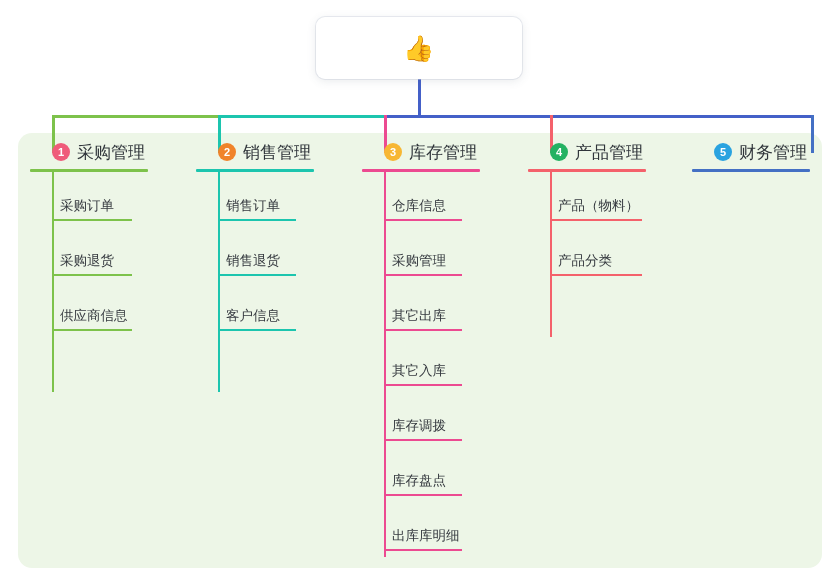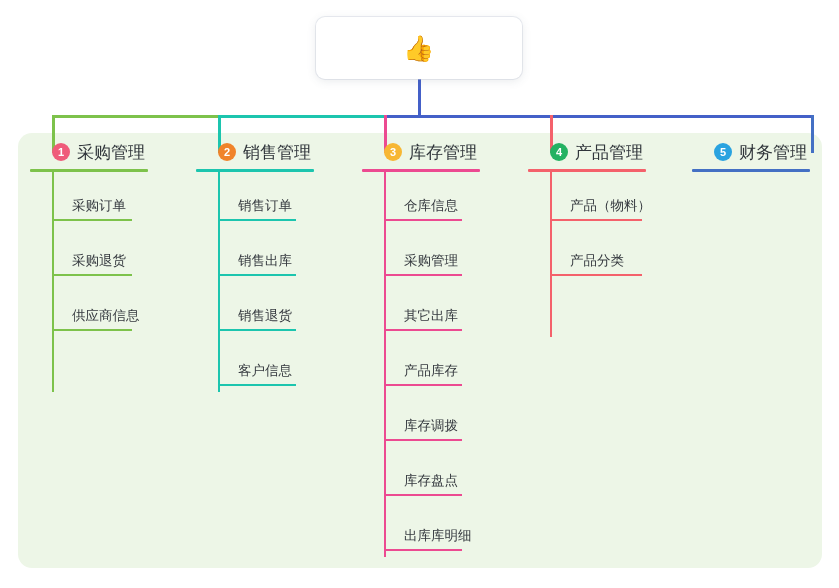--- a/index.html
+++ b/index.html
@@ -54,21 +54,21 @@
     margin-top:5px;height:3px;border-radius:1px;
   }
   .col-body{position:relative;margin-top:0;}
   .spine{
     position:absolute;left:22px;top:0;bottom:0;width:2px;
   }
   .item{
     position:relative;height:55px;
   }
   .item-label{
-    position:absolute;left:42px;bottom:12px;
+    position:absolute;left:30px;bottom:12px;
     font-size:13.5px;color:#35393f;white-space:nowrap;
   }
   .item-rule{
     position:absolute;left:22px;bottom:6px;height:1.6px;
   }
 </style>
 </head>
 <body>
 
 <div id="root">
@@ -120,24 +120,20 @@
           <span class="col-title">销售管理</span>
         </div>
         <div class="col-rule" style="width: 118px; background: rgb(28, 197, 174);"></div>
         <div class="col-body" style="height: 220px;">
           <div class="spine" style="background: rgb(28, 197, 174);"></div>
           <div class="item">
             <span class="item-label">销售订单</span>
             <div class="item-rule" style="width: 78px; background: rgb(28, 197, 174);"></div>
           </div>
           <div class="item">
-            <span class="item-label">销售出库</span>
-            <div class="item-rule" style="width: 78px; background: rgb(28, 197, 174);"></div>
-          </div>
-          <div class="item">
             <span class="item-label">销售退货</span>
             <div class="item-rule" style="width: 78px; background: rgb(28, 197, 174);"></div>
           </div>
           <div class="item">
             <span class="item-label">客户信息</span>
             <div class="item-rule" style="width: 78px; background: rgb(28, 197, 174);"></div>
           </div>
         </div>
       </div>
       <div class="col" style="left: 362px; top: 140px; width: 150px;">
@@ -154,21 +150,21 @@
           </div>
           <div class="item">
             <span class="item-label">采购管理</span>
             <div class="item-rule" style="width: 78px; background: rgb(236, 74, 145);"></div>
           </div>
           <div class="item">
             <span class="item-label">其它出库</span>
             <div class="item-rule" style="width: 78px; background: rgb(236, 74, 145);"></div>
           </div>
           <div class="item">
-            <span class="item-label">产品库存</span>
+            <span class="item-label">其它入库</span>
             <div class="item-rule" style="width: 78px; background: rgb(236, 74, 145);"></div>
           </div>
           <div class="item">
             <span class="item-label">库存调拨</span>
             <div class="item-rule" style="width: 78px; background: rgb(236, 74, 145);"></div>
           </div>
           <div class="item">
             <span class="item-label">库存盘点</span>
             <div class="item-rule" style="width: 78px; background: rgb(236, 74, 145);"></div>
           </div>

